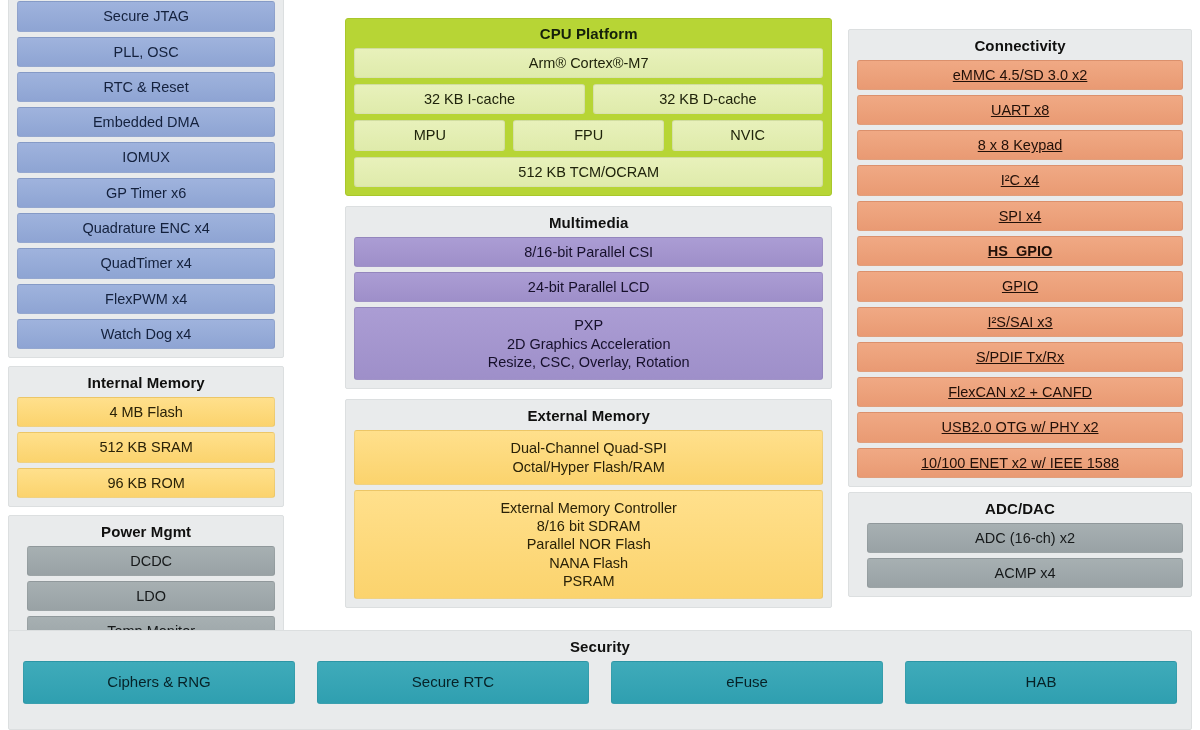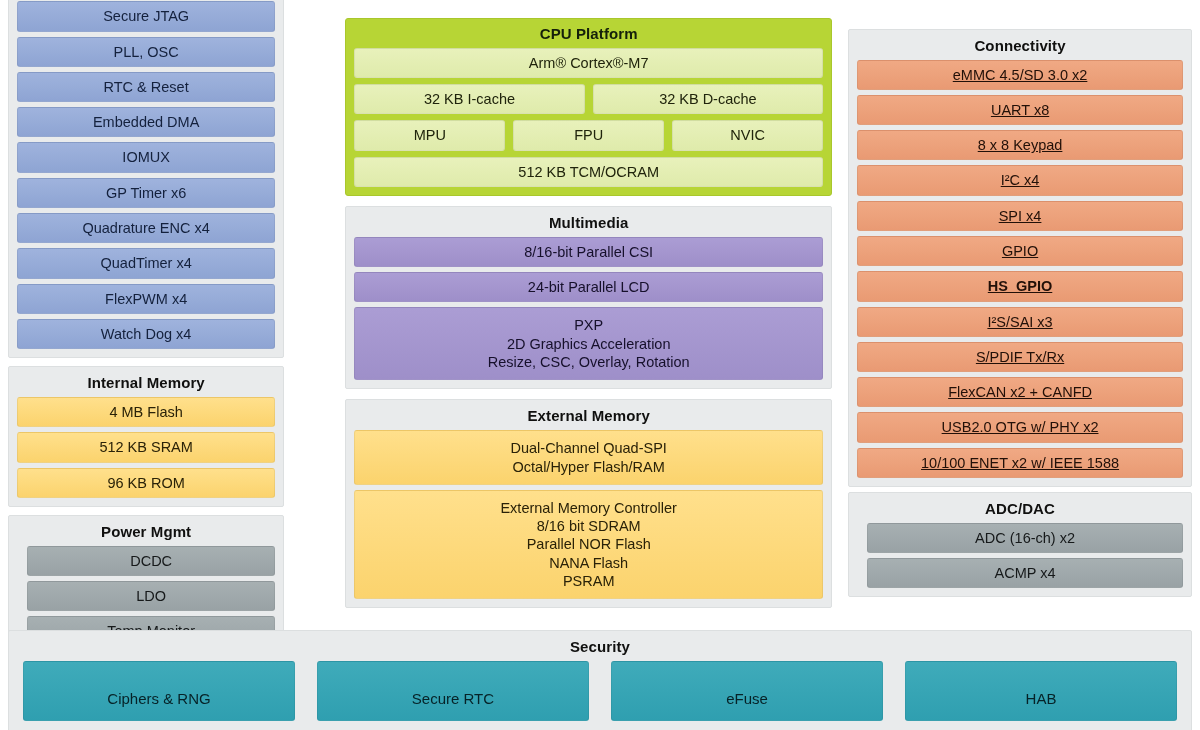--- a/index.html
+++ b/index.html
@@ -99,21 +99,21 @@
     border-radius: 2px;
     margin-top: 10px;
     padding: 4px 14px 14px 14px;
     box-sizing: border-box;
     height: 108px;
   }
   .security-row { display: flex; gap: 22px; }
   .security-row > .block {
     flex: 1 1 0;
     margin-bottom: 0;
-    padding-top: 28px;
+    padding-top: 11px;
     padding-bottom: 11px;
     font-size: 15px;
   }
 
   .multiline { white-space: pre-line; }
   .bold { font-weight: bold; }
 </style>
 </head>
 <body>
 
@@ -202,22 +202,22 @@
 
     <div class="col-right">
 
       <div class="panel">
         <div class="panel-title">Connectivity</div>
         <div class="block orange">eMMC 4.5/SD 3.0 x2</div>
         <div class="block orange">UART x8</div>
         <div class="block orange">8 x 8 Keypad</div>
         <div class="block orange">I²C x4</div>
         <div class="block orange">SPI  x4</div>
+        <div class="block orange bold">HS_GPIO</div>
         <div class="block orange">GPIO</div>
-        <div class="block orange bold">HS_GPIO</div>
         <div class="block orange">I²S/SAI x3</div>
         <div class="block orange">S/PDIF Tx/Rx</div>
         <div class="block orange">FlexCAN x2 + CANFD</div>
         <div class="block orange">USB2.0 OTG w/ PHY x2</div>
         <div class="block orange">10/100 ENET x2 w/ IEEE 1588</div>
       </div>
 
       <div class="panel">
         <div class="panel-title">ADC/DAC</div>
         <div class="block gray">ADC (16-ch) x2</div>

